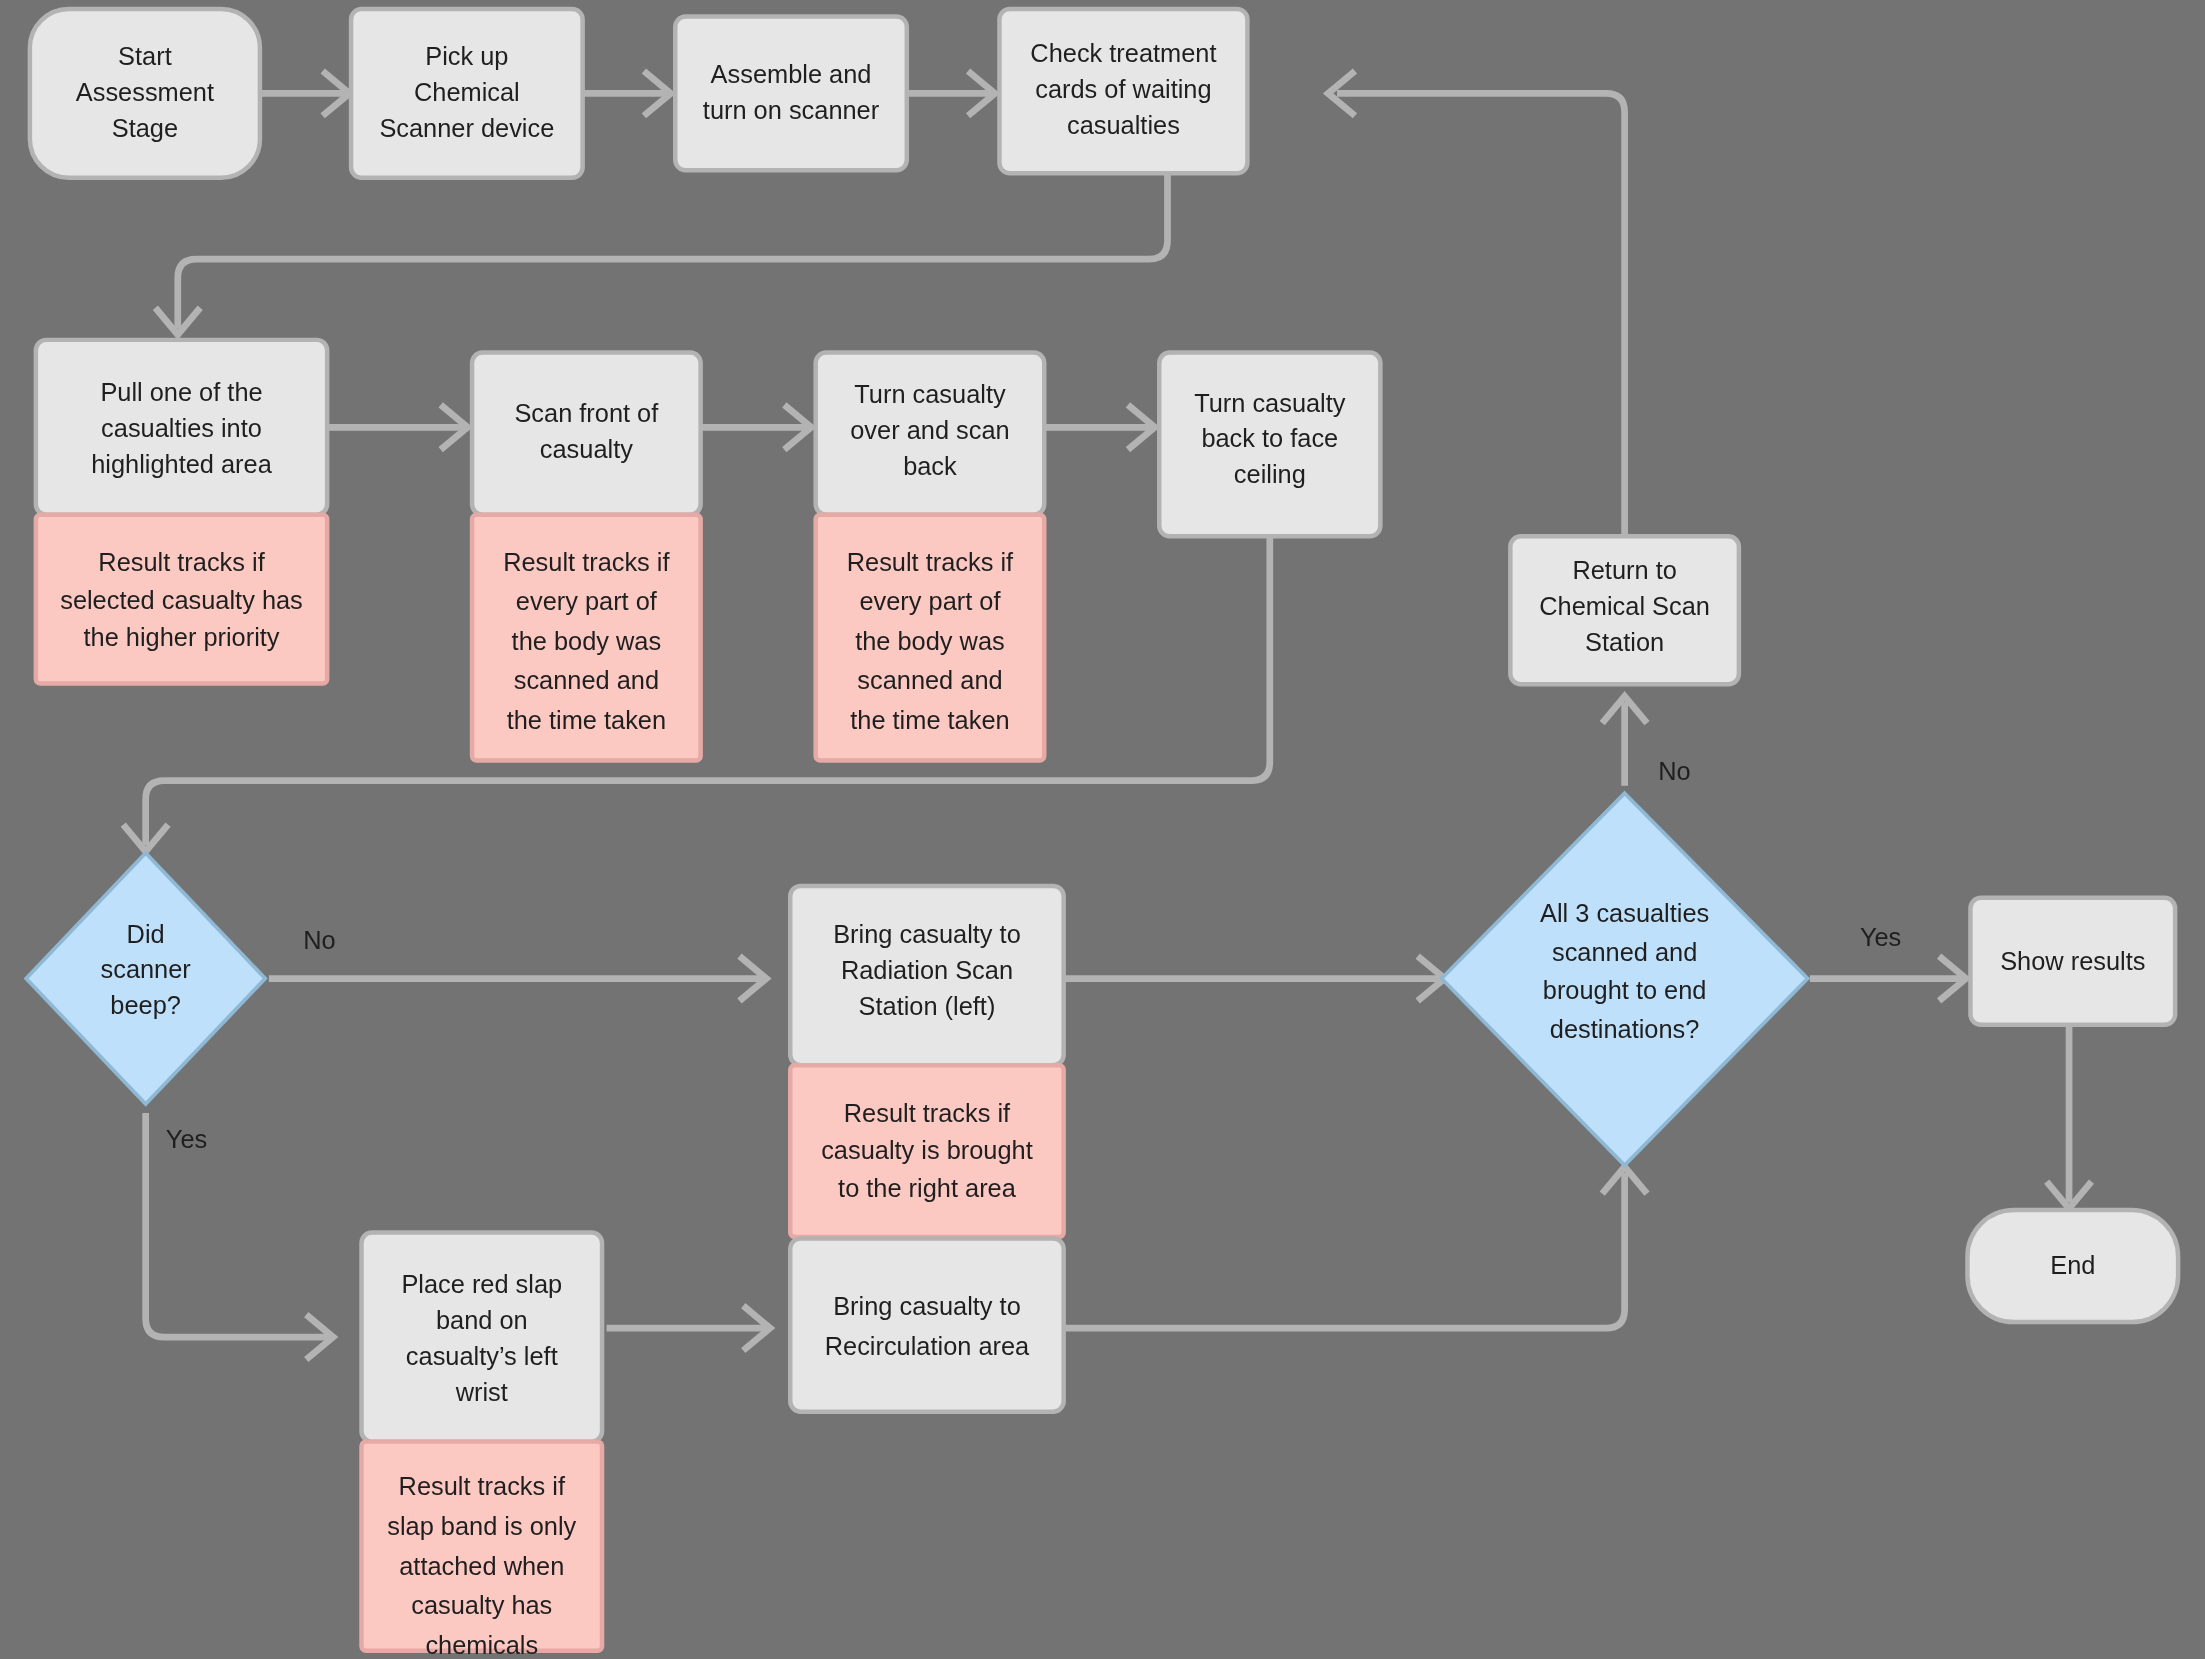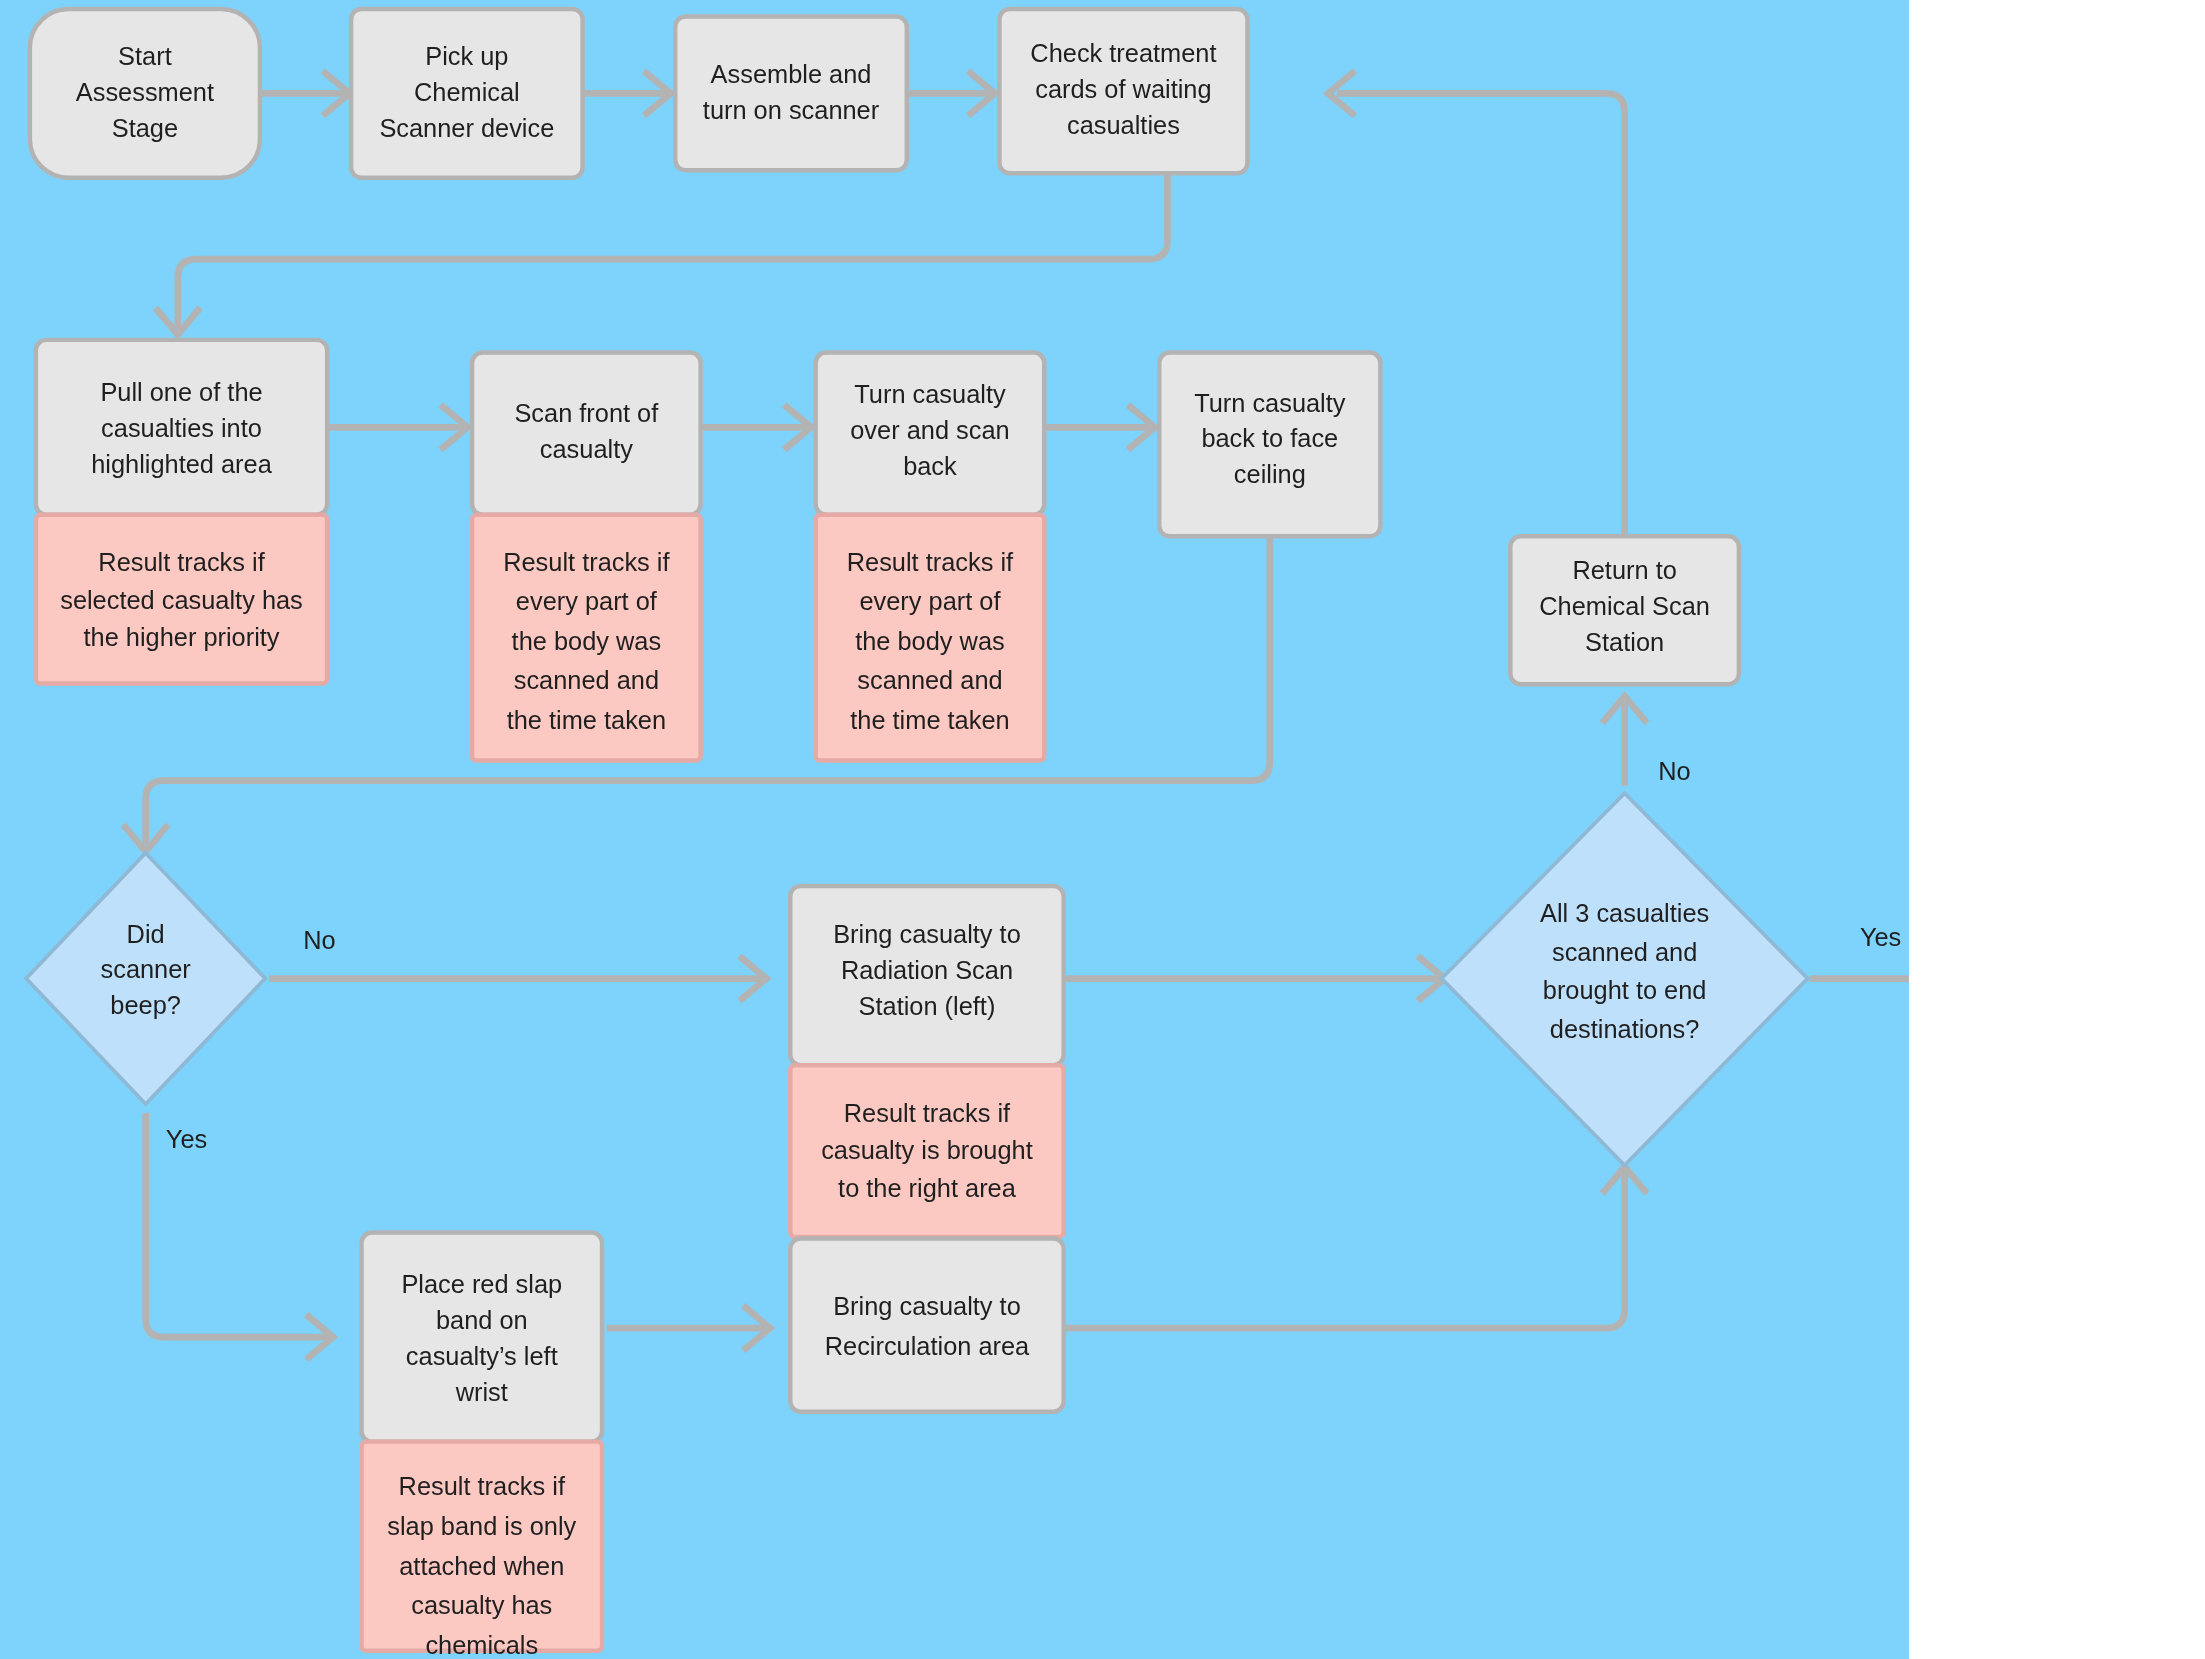--- a/index.html
+++ b/index.html
@@ -2,23 +2,23 @@
 <html style="font-size:12px"><head>
 <meta charset="utf-8">
 <style>
   html, body {
     margin: 0;
     padding: 0;
     background: #ffffff;
   }
   #stage {
     position: relative;
-    width: 1909px;
+    width: 2205px;
     height: 1659px;
-    background: #7dd3fc;
+    background: #737373;
     overflow: hidden;
     font-family: "Liberation Sans", sans-serif;
   }
   svg.flow {
     position: absolute;
     left: 0;
     top: 0;
     width: 2205px;
     height: 1659px;
   }

